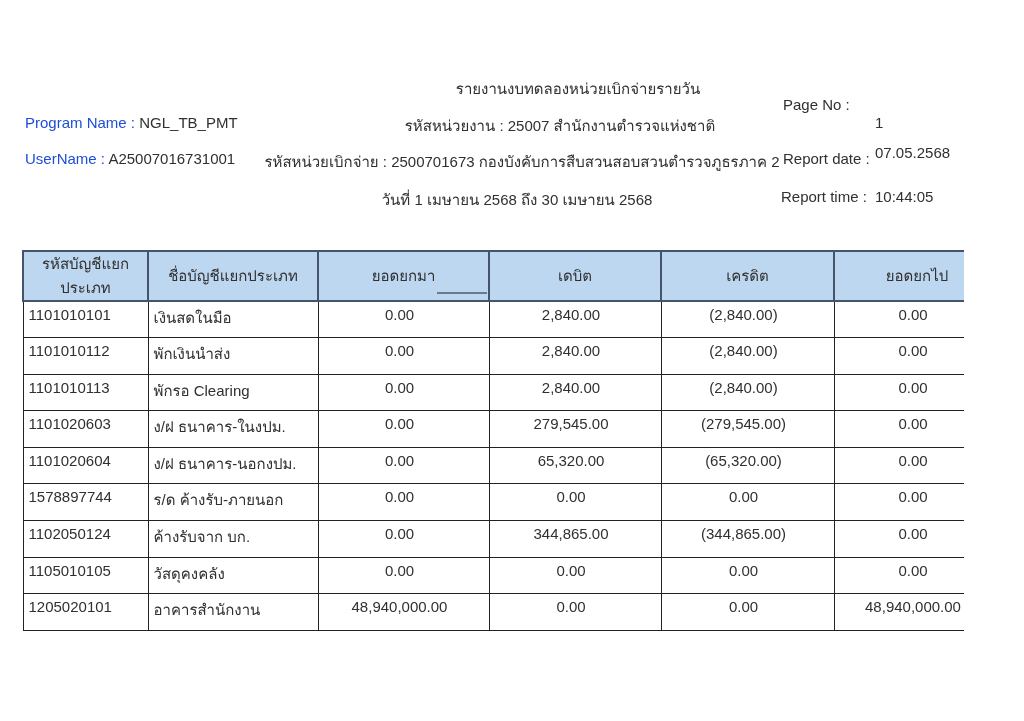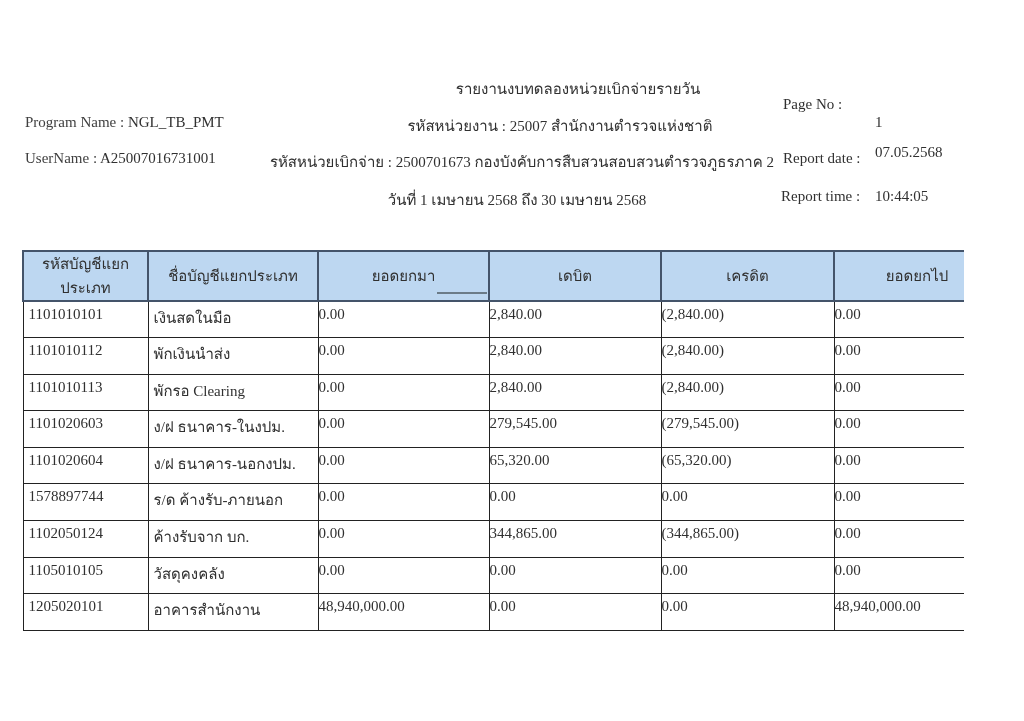--- a/index.html
+++ b/index.html
@@ -1,30 +1,30 @@
 <!DOCTYPE html>
 <html><head>
 <meta charset="utf-8">
 <style>
   * { margin:0; padding:0; box-sizing:border-box; }
   html,body { background:#ffffff; }
   .page {
     position:relative;
     width:964px; height:721px;
     background:#ffffff;
-    font-family:Liberation Serif, serif;
+    font-family:Liberation Sans, sans-serif;
     color:#303030;
     font-size:15px;
     overflow:hidden;
   }
   .abs { position:absolute; white-space:nowrap; }
   .centerline { text-align:center; width:800px; }
 
   
-  .lbl { color:#404040; }
+  .lbl { color:#1d4ed8; }
 
   
   .table-wrap { position:absolute; left:22px; top:250px; width:977px; }
   table { border-collapse:collapse; table-layout:fixed; width:977px; }
   th {
     background:#BDD7F1;
     border:2px solid #44546A;
     height:45px;
     font-weight:normal;
     font-size:15px;
@@ -37,21 +37,21 @@
     border:1.6px solid #222222;
     height:36.6px;
     font-size:15px;
     vertical-align:top;
     padding-top:4px;
     color:#303030;
     overflow:hidden;
   }
   td.code { text-align:left; padding-left:5px; }
   td.name { text-align:left; padding-left:5px; }
-  td.num  { text-align:left; padding-right:8px; }
+  td.num  { text-align:center; padding-right:8px; }
   .col-c1 { width:125px; } .col-c2 { width:170px; } .col-c3 { width:171px; }
   .col-c4 { width:172px; } .col-c5 { width:173px; } .col-c6 { width:166px; }
 
   .header-artifact {
     position:absolute;
     left:415px; top:42px;
     width:50px; height:2px;
     background:#6b7b88;
   }
 </style>

